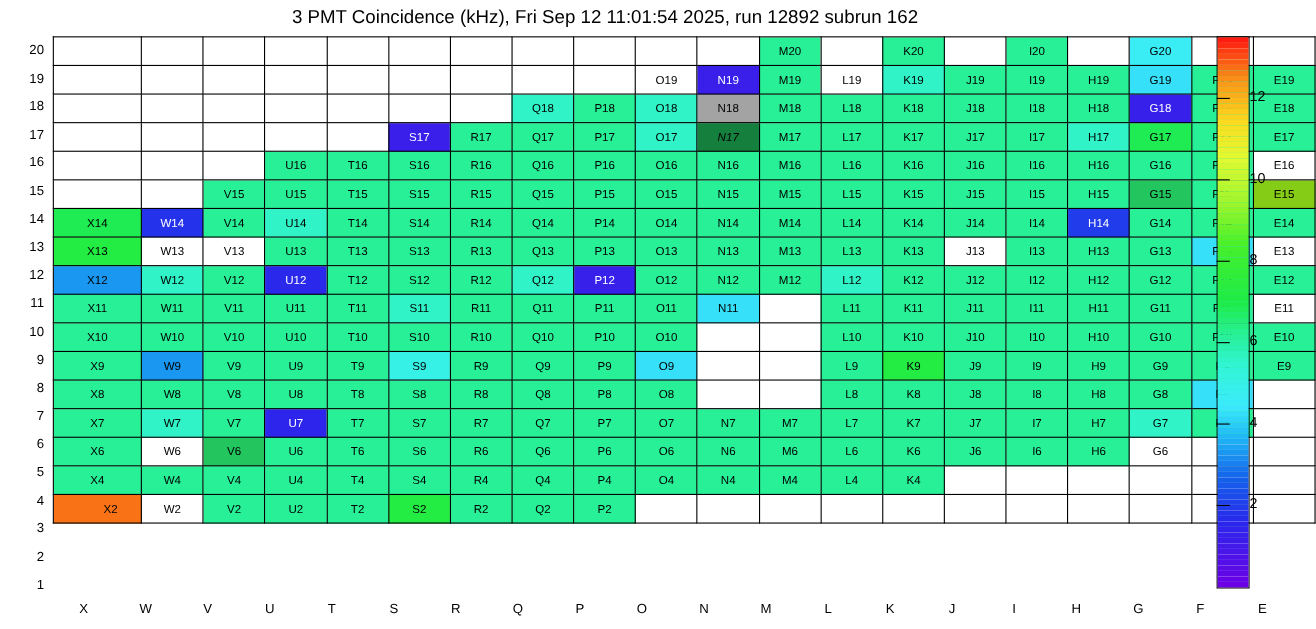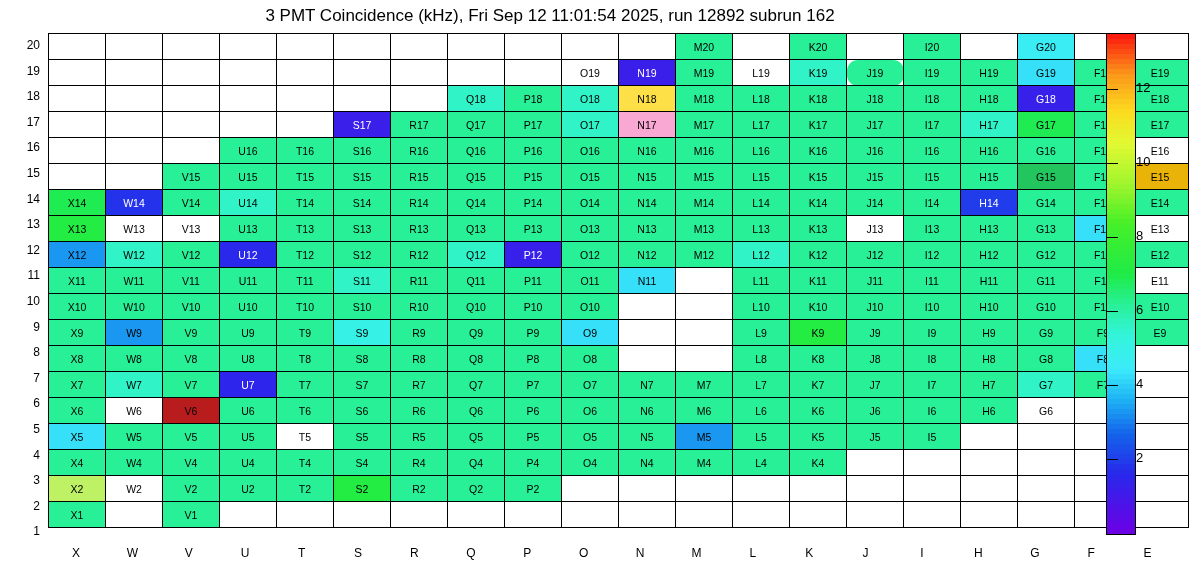--- a/index.html
+++ b/index.html
@@ -59,39 +59,39 @@
             <td style="background: rgb(255, 255, 255);"></td>
             <td style="background: rgb(255, 255, 255);"></td>
             <td style="background: rgb(255, 255, 255);"></td>
             <td style="background: rgb(255, 255, 255);"></td>
             <td style="background: rgb(255, 255, 255);"></td>
             <td style="background: rgb(255, 255, 255); color: rgb(0, 0, 0);">O19</td>
             <td style="background: rgb(58, 30, 234); color: rgb(255, 255, 255);">N19</td>
             <td style="background: rgb(40, 240, 151); color: rgb(0, 0, 0);">M19</td>
             <td style="background: rgb(255, 255, 255); color: rgb(0, 0, 0);">L19</td>
             <td style="background: rgb(48, 244, 199); color: rgb(0, 0, 0);">K19</td>
-            <td style="background: rgb(40, 240, 151); color: rgb(0, 0, 0); border-radius: 11px;">J19</td>
+            <td style="background: rgb(40, 240, 151); color: rgb(0, 0, 0);">J19</td>
             <td style="background: rgb(40, 240, 151); color: rgb(0, 0, 0);">I19</td>
             <td style="background: rgb(40, 240, 151); color: rgb(0, 0, 0);">H19</td>
             <td style="background: rgb(54, 224, 249); color: rgb(0, 0, 0);">G19</td>
             <td style="background: rgb(40, 240, 151); color: rgb(0, 0, 0);">F19</td>
             <td style="background: rgb(40, 240, 151); color: rgb(0, 0, 0);">E19</td>
           </tr>
           <tr>
             <td style="background: rgb(255, 255, 255);"></td>
             <td style="background: rgb(255, 255, 255);"></td>
             <td style="background: rgb(255, 255, 255);"></td>
             <td style="background: rgb(255, 255, 255);"></td>
             <td style="background: rgb(255, 255, 255);"></td>
             <td style="background: rgb(255, 255, 255);"></td>
             <td style="background: rgb(255, 255, 255);"></td>
             <td style="background: rgb(48, 244, 199); color: rgb(0, 0, 0);">Q18</td>
             <td style="background: rgb(40, 240, 151); color: rgb(0, 0, 0);">P18</td>
             <td style="background: rgb(48, 244, 199); color: rgb(0, 0, 0);">O18</td>
-            <td style="background: #fde047; color: rgb(0, 0, 0);">N18</td>
+            <td style="background: #a3a3a3; color: rgb(0, 0, 0);">N18</td>
             <td style="background: rgb(40, 240, 151); color: rgb(0, 0, 0);">M18</td>
             <td style="background: rgb(40, 240, 151); color: rgb(0, 0, 0);">L18</td>
             <td style="background: rgb(40, 240, 151); color: rgb(0, 0, 0);">K18</td>
             <td style="background: rgb(40, 240, 151); color: rgb(0, 0, 0);">J18</td>
             <td style="background: rgb(40, 240, 151); color: rgb(0, 0, 0);">I18</td>
             <td style="background: rgb(40, 240, 151); color: rgb(0, 0, 0);">H18</td>
             <td style="background: rgb(54, 32, 234); color: rgb(255, 255, 255);">G18</td>
             <td style="background: rgb(40, 240, 151); color: rgb(0, 0, 0);">F18</td>
             <td style="background: rgb(40, 240, 151); color: rgb(0, 0, 0);">E18</td>
           </tr>
@@ -99,21 +99,21 @@
             <td style="background: rgb(255, 255, 255);"></td>
             <td style="background: rgb(255, 255, 255);"></td>
             <td style="background: rgb(255, 255, 255);"></td>
             <td style="background: rgb(255, 255, 255);"></td>
             <td style="background: rgb(255, 255, 255);"></td>
             <td style="background: rgb(58, 30, 234); color: rgb(255, 255, 255);">S17</td>
             <td style="background: rgb(40, 240, 151); color: rgb(0, 0, 0);">R17</td>
             <td style="background: rgb(40, 240, 151); color: rgb(0, 0, 0);">Q17</td>
             <td style="background: rgb(40, 240, 151); color: rgb(0, 0, 0);">P17</td>
             <td style="background: rgb(48, 244, 199); color: rgb(0, 0, 0);">O17</td>
-            <td style="background: #f9a8d4; color: rgb(0, 0, 0);">N17</td>
+            <td style="background: #15803d; color: rgb(0, 0, 0); font-style: italic;">N17</td>
             <td style="background: rgb(40, 240, 151); color: rgb(0, 0, 0);">M17</td>
             <td style="background: rgb(40, 240, 151); color: rgb(0, 0, 0);">L17</td>
             <td style="background: rgb(40, 240, 151); color: rgb(0, 0, 0);">K17</td>
             <td style="background: rgb(40, 240, 151); color: rgb(0, 0, 0);">J17</td>
             <td style="background: rgb(40, 240, 151); color: rgb(0, 0, 0);">I17</td>
             <td style="background: rgb(48, 244, 199); color: rgb(0, 0, 0);">H17</td>
             <td style="background: rgb(31, 236, 82); color: rgb(0, 0, 0);">G17</td>
             <td style="background: rgb(40, 240, 151); color: rgb(0, 0, 0);">F17</td>
             <td style="background: rgb(40, 240, 151); color: rgb(0, 0, 0);">E17</td>
           </tr>
@@ -152,21 +152,21 @@
             <td style="background: rgb(40, 240, 151); color: rgb(0, 0, 0);">O15</td>
             <td style="background: rgb(40, 240, 151); color: rgb(0, 0, 0);">N15</td>
             <td style="background: rgb(40, 240, 151); color: rgb(0, 0, 0);">M15</td>
             <td style="background: rgb(40, 240, 151); color: rgb(0, 0, 0);">L15</td>
             <td style="background: rgb(40, 240, 151); color: rgb(0, 0, 0);">K15</td>
             <td style="background: rgb(40, 240, 151); color: rgb(0, 0, 0);">J15</td>
             <td style="background: rgb(40, 240, 151); color: rgb(0, 0, 0);">I15</td>
             <td style="background: rgb(40, 240, 151); color: rgb(0, 0, 0);">H15</td>
             <td style="background: #22c55e; color: rgb(0, 0, 0);">G15</td>
             <td style="background: rgb(40, 240, 151); color: rgb(0, 0, 0);">F15</td>
-            <td style="background: #eab308; color: rgb(0, 0, 0);">E15</td>
+            <td style="background: #84cc16; color: rgb(0, 0, 0);">E15</td>
           </tr>
           <tr>
             <td style="background: rgb(31, 236, 82); color: rgb(0, 0, 0);">X14</td>
             <td style="background: rgb(37, 50, 235); color: rgb(255, 255, 255);">W14</td>
             <td style="background: rgb(40, 240, 151); color: rgb(0, 0, 0);">V14</td>
             <td style="background: rgb(48, 244, 199); color: rgb(0, 0, 0);">U14</td>
             <td style="background: rgb(40, 240, 151); color: rgb(0, 0, 0);">T14</td>
             <td style="background: rgb(40, 240, 151); color: rgb(0, 0, 0);">S14</td>
             <td style="background: rgb(40, 240, 151); color: rgb(0, 0, 0);">R14</td>
             <td style="background: rgb(40, 240, 151); color: rgb(0, 0, 0);">Q14</td>
@@ -333,62 +333,40 @@
             <td style="background: rgb(40, 240, 151); color: rgb(0, 0, 0);">J7</td>
             <td style="background: rgb(40, 240, 151); color: rgb(0, 0, 0);">I7</td>
             <td style="background: rgb(40, 240, 151); color: rgb(0, 0, 0);">H7</td>
             <td style="background: rgb(48, 244, 199); color: rgb(0, 0, 0);">G7</td>
             <td style="background: rgb(40, 240, 151); color: rgb(0, 0, 0);">F7</td>
             <td style="background: rgb(255, 255, 255);"></td>
           </tr>
           <tr>
             <td style="background: rgb(40, 240, 151); color: rgb(0, 0, 0);">X6</td>
             <td style="background: rgb(255, 255, 255); color: rgb(0, 0, 0);">W6</td>
-            <td style="background: #b91c1c; color: rgb(0, 0, 0);">V6</td>
+            <td style="background: #22c55e; color: rgb(0, 0, 0);">V6</td>
             <td style="background: rgb(40, 240, 151); color: rgb(0, 0, 0);">U6</td>
             <td style="background: rgb(40, 240, 151); color: rgb(0, 0, 0);">T6</td>
             <td style="background: rgb(40, 240, 151); color: rgb(0, 0, 0);">S6</td>
             <td style="background: rgb(40, 240, 151); color: rgb(0, 0, 0);">R6</td>
             <td style="background: rgb(40, 240, 151); color: rgb(0, 0, 0);">Q6</td>
             <td style="background: rgb(40, 240, 151); color: rgb(0, 0, 0);">P6</td>
             <td style="background: rgb(40, 240, 151); color: rgb(0, 0, 0);">O6</td>
             <td style="background: rgb(40, 240, 151); color: rgb(0, 0, 0);">N6</td>
             <td style="background: rgb(40, 240, 151); color: rgb(0, 0, 0);">M6</td>
             <td style="background: rgb(40, 240, 151); color: rgb(0, 0, 0);">L6</td>
             <td style="background: rgb(40, 240, 151); color: rgb(0, 0, 0);">K6</td>
             <td style="background: rgb(40, 240, 151); color: rgb(0, 0, 0);">J6</td>
             <td style="background: rgb(40, 240, 151); color: rgb(0, 0, 0);">I6</td>
             <td style="background: rgb(40, 240, 151); color: rgb(0, 0, 0);">H6</td>
             <td style="background: rgb(255, 255, 255); color: rgb(0, 0, 0);">G6</td>
             <td style="background: rgb(255, 255, 255);"></td>
             <td style="background: rgb(255, 255, 255);"></td>
           </tr>
           <tr>
-            <td style="background: rgb(54, 224, 249); color: rgb(0, 0, 0);">X5</td>
-            <td style="background: rgb(40, 240, 151); color: rgb(0, 0, 0);">W5</td>
-            <td style="background: rgb(40, 240, 151); color: rgb(0, 0, 0);">V5</td>
-            <td style="background: rgb(40, 240, 151); color: rgb(0, 0, 0);">U5</td>
-            <td style="background: rgb(255, 255, 255); color: rgb(0, 0, 0);">T5</td>
-            <td style="background: rgb(40, 240, 151); color: rgb(0, 0, 0);">S5</td>
-            <td style="background: rgb(40, 240, 151); color: rgb(0, 0, 0);">R5</td>
-            <td style="background: rgb(40, 240, 151); color: rgb(0, 0, 0);">Q5</td>
-            <td style="background: rgb(40, 240, 151); color: rgb(0, 0, 0);">P5</td>
-            <td style="background: rgb(40, 240, 151); color: rgb(0, 0, 0);">O5</td>
-            <td style="background: rgb(40, 240, 151); color: rgb(0, 0, 0);">N5</td>
-            <td style="background: rgb(26, 151, 241); color: rgb(0, 0, 0);">M5</td>
-            <td style="background: rgb(40, 240, 151); color: rgb(0, 0, 0);">L5</td>
-            <td style="background: rgb(40, 240, 151); color: rgb(0, 0, 0);">K5</td>
-            <td style="background: rgb(40, 240, 151); color: rgb(0, 0, 0);">J5</td>
-            <td style="background: rgb(40, 240, 151); color: rgb(0, 0, 0);">I5</td>
-            <td style="background: rgb(255, 255, 255);"></td>
-            <td style="background: rgb(255, 255, 255);"></td>
-            <td style="background: rgb(255, 255, 255);"></td>
-            <td style="background: rgb(255, 255, 255);"></td>
-          </tr>
-          <tr>
             <td style="background: rgb(40, 240, 151); color: rgb(0, 0, 0);">X4</td>
             <td style="background: rgb(40, 240, 151); color: rgb(0, 0, 0);">W4</td>
             <td style="background: rgb(40, 240, 151); color: rgb(0, 0, 0);">V4</td>
             <td style="background: rgb(40, 240, 151); color: rgb(0, 0, 0);">U4</td>
             <td style="background: rgb(40, 240, 151); color: rgb(0, 0, 0);">T4</td>
             <td style="background: rgb(40, 240, 151); color: rgb(0, 0, 0);">S4</td>
             <td style="background: rgb(40, 240, 151); color: rgb(0, 0, 0);">R4</td>
             <td style="background: rgb(40, 240, 151); color: rgb(0, 0, 0);">Q4</td>
             <td style="background: rgb(40, 240, 151); color: rgb(0, 0, 0);">P4</td>
             <td style="background: rgb(40, 240, 151); color: rgb(0, 0, 0);">O4</td>
@@ -397,51 +375,29 @@
             <td style="background: rgb(40, 240, 151); color: rgb(0, 0, 0);">L4</td>
             <td style="background: rgb(40, 240, 151); color: rgb(0, 0, 0);">K4</td>
             <td style="background: rgb(255, 255, 255);"></td>
             <td style="background: rgb(255, 255, 255);"></td>
             <td style="background: rgb(255, 255, 255);"></td>
             <td style="background: rgb(255, 255, 255);"></td>
             <td style="background: rgb(255, 255, 255);"></td>
             <td style="background: rgb(255, 255, 255);"></td>
           </tr>
           <tr>
-            <td style="background: #bef264; color: rgb(0, 0, 0);">X2</td>
+            <td style="background: #f97316; color: rgb(0, 0, 0); padding-left: 24px;">X2</td>
             <td style="background: rgb(255, 255, 255); color: rgb(0, 0, 0);">W2</td>
             <td style="background: rgb(40, 240, 151); color: rgb(0, 0, 0);">V2</td>
             <td style="background: rgb(40, 240, 151); color: rgb(0, 0, 0);">U2</td>
             <td style="background: rgb(40, 240, 151); color: rgb(0, 0, 0);">T2</td>
             <td style="background: rgb(35, 236, 66); color: rgb(0, 0, 0);">S2</td>
             <td style="background: rgb(40, 240, 151); color: rgb(0, 0, 0);">R2</td>
             <td style="background: rgb(40, 240, 151); color: rgb(0, 0, 0);">Q2</td>
             <td style="background: rgb(40, 240, 151); color: rgb(0, 0, 0);">P2</td>
-            <td style="background: rgb(255, 255, 255);"></td>
-            <td style="background: rgb(255, 255, 255);"></td>
-            <td style="background: rgb(255, 255, 255);"></td>
-            <td style="background: rgb(255, 255, 255);"></td>
-            <td style="background: rgb(255, 255, 255);"></td>
-            <td style="background: rgb(255, 255, 255);"></td>
-            <td style="background: rgb(255, 255, 255);"></td>
-            <td style="background: rgb(255, 255, 255);"></td>
-            <td style="background: rgb(255, 255, 255);"></td>
-            <td style="background: rgb(255, 255, 255);"></td>
-            <td style="background: rgb(255, 255, 255);"></td>
-          </tr>
-          <tr>
-            <td style="background: rgb(40, 240, 151); color: rgb(0, 0, 0);">X1</td>
-            <td style="background: rgb(255, 255, 255);"></td>
-            <td style="background: rgb(40, 240, 151); color: rgb(0, 0, 0);">V1</td>
-            <td style="background: rgb(255, 255, 255);"></td>
-            <td style="background: rgb(255, 255, 255);"></td>
-            <td style="background: rgb(255, 255, 255);"></td>
-            <td style="background: rgb(255, 255, 255);"></td>
-            <td style="background: rgb(255, 255, 255);"></td>
-            <td style="background: rgb(255, 255, 255);"></td>
             <td style="background: rgb(255, 255, 255);"></td>
             <td style="background: rgb(255, 255, 255);"></td>
             <td style="background: rgb(255, 255, 255);"></td>
             <td style="background: rgb(255, 255, 255);"></td>
             <td style="background: rgb(255, 255, 255);"></td>
             <td style="background: rgb(255, 255, 255);"></td>
             <td style="background: rgb(255, 255, 255);"></td>
             <td style="background: rgb(255, 255, 255);"></td>
             <td style="background: rgb(255, 255, 255);"></td>
             <td style="background: rgb(255, 255, 255);"></td>

